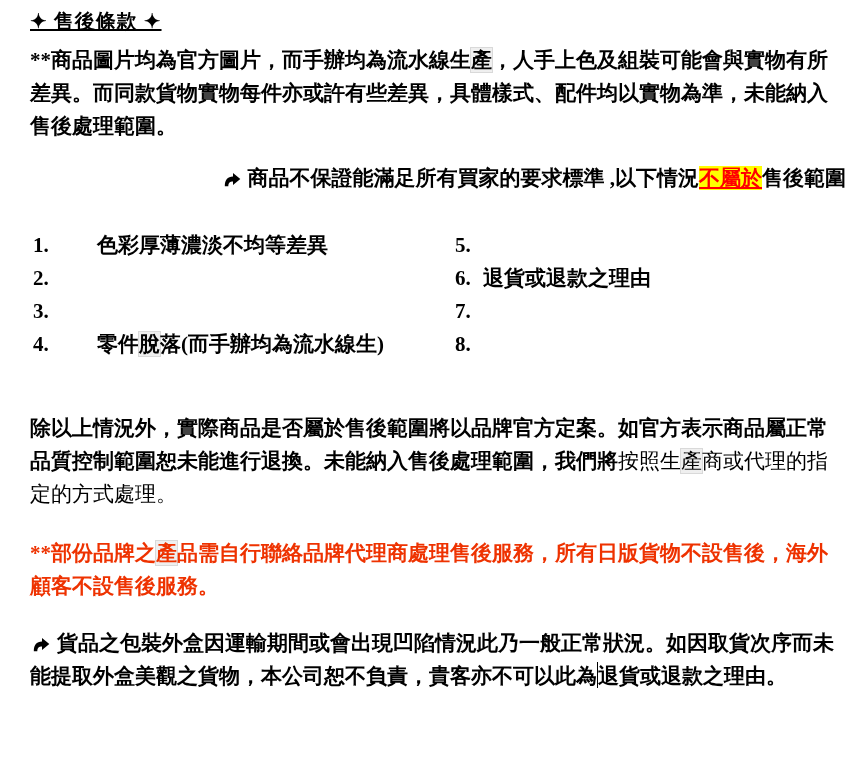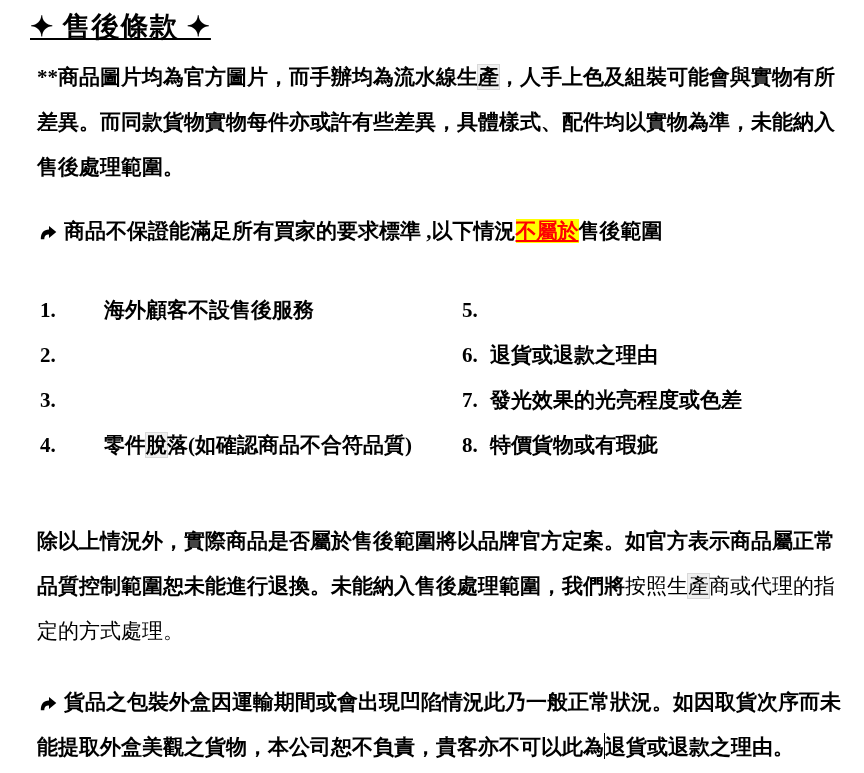--- a/index.html
+++ b/index.html
@@ -5,27 +5,27 @@
   html,body{margin:0;padding:0;}
   body{
     width:864px;height:773px;overflow:hidden;
     background:#ffffff;color:#000;
     font-family:"Liberation Serif","DejaVu Serif",serif;
     font-weight:bold;font-size:21px;
   }
   #doc{padding:5px 18px 0 30px;box-sizing:border-box;}
   .title{
     display:inline-block;
-    font-size:28px;font-weight:bold;
+    font-size:20px;font-weight:bold;
     text-decoration:underline;
     margin:3px 0 9px 0;letter-spacing:1px;
   }
-  .blocks > div{line-height:45px;margin-left:7px;}
+  .blocks > div{line-height:33px;}
   .blocks > div:nth-child(1){margin-bottom:19px;}
-  .blocks > div:nth-child(2){margin-bottom:34px;}
+  .blocks > div:nth-child(2){margin-bottom:34px;text-align:right;}
   .blocks > div:nth-child(3){margin-bottom:51px;}
   .blocks > div:nth-child(4){margin-bottom:26px;}
   .blocks > div:nth-child(5){margin-bottom:24px;}
   .blocks > div:nth-child(6){margin-bottom:24px;}
   .blocks > div:nth-child(7){margin-bottom:24px;}
   .blocks > div:nth-child(8){margin-bottom:29px;}
   .arrow-ic{display:inline-block;width:20px;height:16px;vertical-align:-2px;margin-right:7px;}
   .arrow-ic svg{display:block;}
   
   .list{line-height:30px;}
@@ -49,53 +49,52 @@
   <div class="title">✦ 售後條款 ✦</div>
   <div class="blocks">
       <div class="para"><span class="seg">**商品圖片均為官方圖片，而手辦均為流水線生</span><span class="seg fb">產</span><span class="seg">，人手上色及組裝可能會與實物有所差異。而同款貨物實物每件亦或許有些差異，具體樣式、配件均以實物為準，未能納入售後處理範圍。</span></div>
       <div class="apara"><span class="arrow-ic"><svg width="20" height="16" viewBox="0 0 20 16" xmlns="http://www.w3.org/2000/svg">
             <path d="M12,2 L19.3,8 L12,14 L12,10.5 C9,10.5 7.3,11.8 7.3,15.2 L3.8,15.2 C3.8,9 6.5,5.5 12,5.5 Z" fill="#000"></path>
           </svg></span><span class="seg">商品不保證能滿足所有買家的要求標準 ,以下情況</span><span class="seg hl">不屬於</span><span class="seg">售後範圍</span></div>
       <div class="list">
         <div class="lrow">
           <div class="lleft">
             <span class="lnum">1.</span>
-            <span><span class="seg">海外顧客不設售後服務</span></span>
+            <span><span class="seg">色彩厚薄濃淡不均等差異</span></span>
           </div>
           <div class="lright">
             <span class="rnum">5.</span>
           </div>
         </div>
         <div class="lrow">
           <div class="lleft">
             <span class="lnum">2.</span>
           </div>
           <div class="lright">
             <span class="rnum">6.</span>
             <span><span class="seg">退貨或退款之理由</span></span>
           </div>
         </div>
         <div class="lrow">
           <div class="lleft">
             <span class="lnum">3.</span>
           </div>
           <div class="lright">
             <span class="rnum">7.</span>
-            <span><span class="seg">發光效果的光亮程度或色差</span></span>
           </div>
         </div>
         <div class="lrow">
           <div class="lleft">
             <span class="lnum">4.</span>
-            <span><span class="seg">零件</span><span class="seg fb">脫</span><span class="seg">落(如確認商品不合符品質)</span></span>
+            <span><span class="seg">零件</span><span class="seg fb">脫</span><span class="seg">落(而手辦均為流水線生)</span></span>
           </div>
           <div class="lright">
             <span class="rnum">8.</span>
-            <span><span class="seg">特價貨物或有瑕疵</span></span>
           </div>
         </div>
       </div>
       <div class="para"><span class="seg">除以上情況外，實際商品是否屬於售後範圍將以品牌官方定案。如官方表示商品屬正常品質控制範圍恕未能進行退換。未能納入售後處理範圍，我們將</span><span class="seg light">按照生</span><span class="seg light fb">產</span><span class="seg light">商或代理的指定的方式處理。</span></div>
+      <div class="para"><span class="seg red">**部份品牌之</span><span class="seg red fb">產</span><span class="seg red">品需自行聯絡品牌代理商處理售後服務，所有日版貨物不設售後，海外顧客不設售後服務。</span></div>
       <div class="apara"><span class="arrow-ic"><svg width="20" height="16" viewBox="0 0 20 16" xmlns="http://www.w3.org/2000/svg">
             <path d="M12,2 L19.3,8 L12,14 L12,10.5 C9,10.5 7.3,11.8 7.3,15.2 L3.8,15.2 C3.8,9 6.5,5.5 12,5.5 Z" fill="#000"></path>
           </svg></span><span class="seg">貨品之包裝外盒因運輸期間或會出現凹陷情況此乃一般正常狀況。如因取貨次序而未能提取外盒美觀之貨物，本公司恕不負責，貴客亦不可以此為</span><span class="seg caret"></span><span class="seg">退貨或退款之理由。</span></div>
     </div>
 </div>
 
 </body></html>

